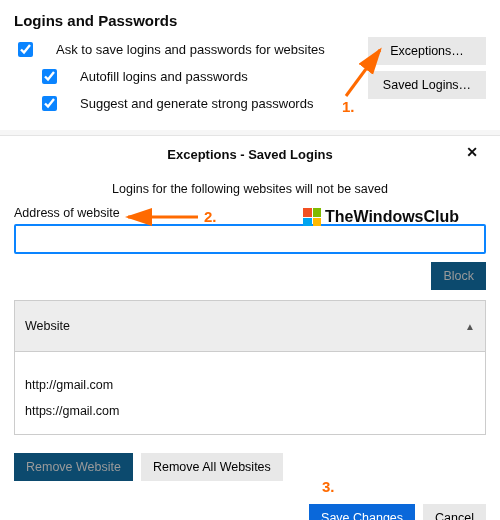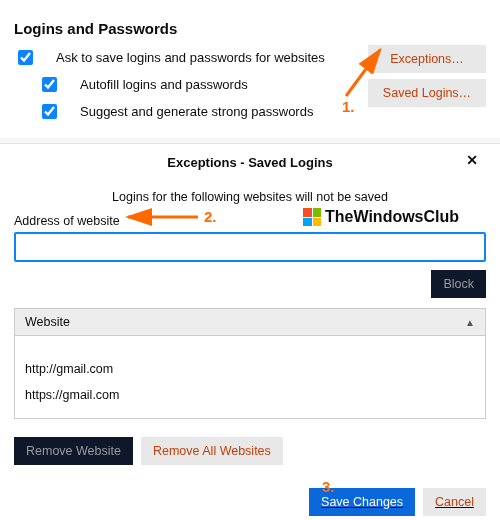--- a/index.html
+++ b/index.html
@@ -13,21 +13,21 @@
     height: 520px;
     position: relative;
     overflow: hidden;
   }
   
   .settings {
     padding: 12px 14px 10px 14px;
     background: #fff;
   }
   .settings h3 {
-    margin: 8px 0 8px 0;
+    margin: 0 0 8px 0;
     font-size: 15px;
     font-weight: 600;
     color: #0c0c0c;
   }
   .row {
     display: flex;
     align-items: flex-start;
   }
   .left-col { flex: 1; }
   .right-col {
@@ -44,30 +44,30 @@
     font-size: 13px;
   }
   .chk.sub { margin-left: 24px; }
   .chk input[type=checkbox] {
     width: 15px; height: 15px;
     accent-color: #0a84ff;
   }
   .btn {
     background: #e8e8e8;
     border: none;
-    color: #c2410c;
+    color: #000000;
     font-size: 12.5px;
     padding: 7px 12px;
     cursor: pointer;
     text-align: center;
     font-family: inherit;
   }
   .btn:disabled, .btn.disabled {
     color: #9a9a9a;
-    background: #0f172a;
+    background: #0c4a6e;
     cursor: default;
   }
   
   .shim {
     background: #f6f6f6;
     height: 6px;
     border-bottom: 1px solid #e4e4e4;
   }
   .dialog {
     background: #fff;
@@ -117,21 +117,21 @@
     justify-content: flex-end;
     margin: 8px 0 10px 0;
   }
   .list-header {
     background: #ededed;
     border: 1px solid #ccc;
     border-bottom: 1px solid #ccc;
     display: flex;
     align-items: center;
     justify-content: space-between;
-    padding: 6px 10px;
+    padding: 18px 10px;
     font-size: 12.5px;
   }
   .sort-icon {
     font-size: 10px;
     color: #555;
   }
   .list-body {
     border: 1px solid #ccc;
     border-top: none;
     min-height: 70px;

